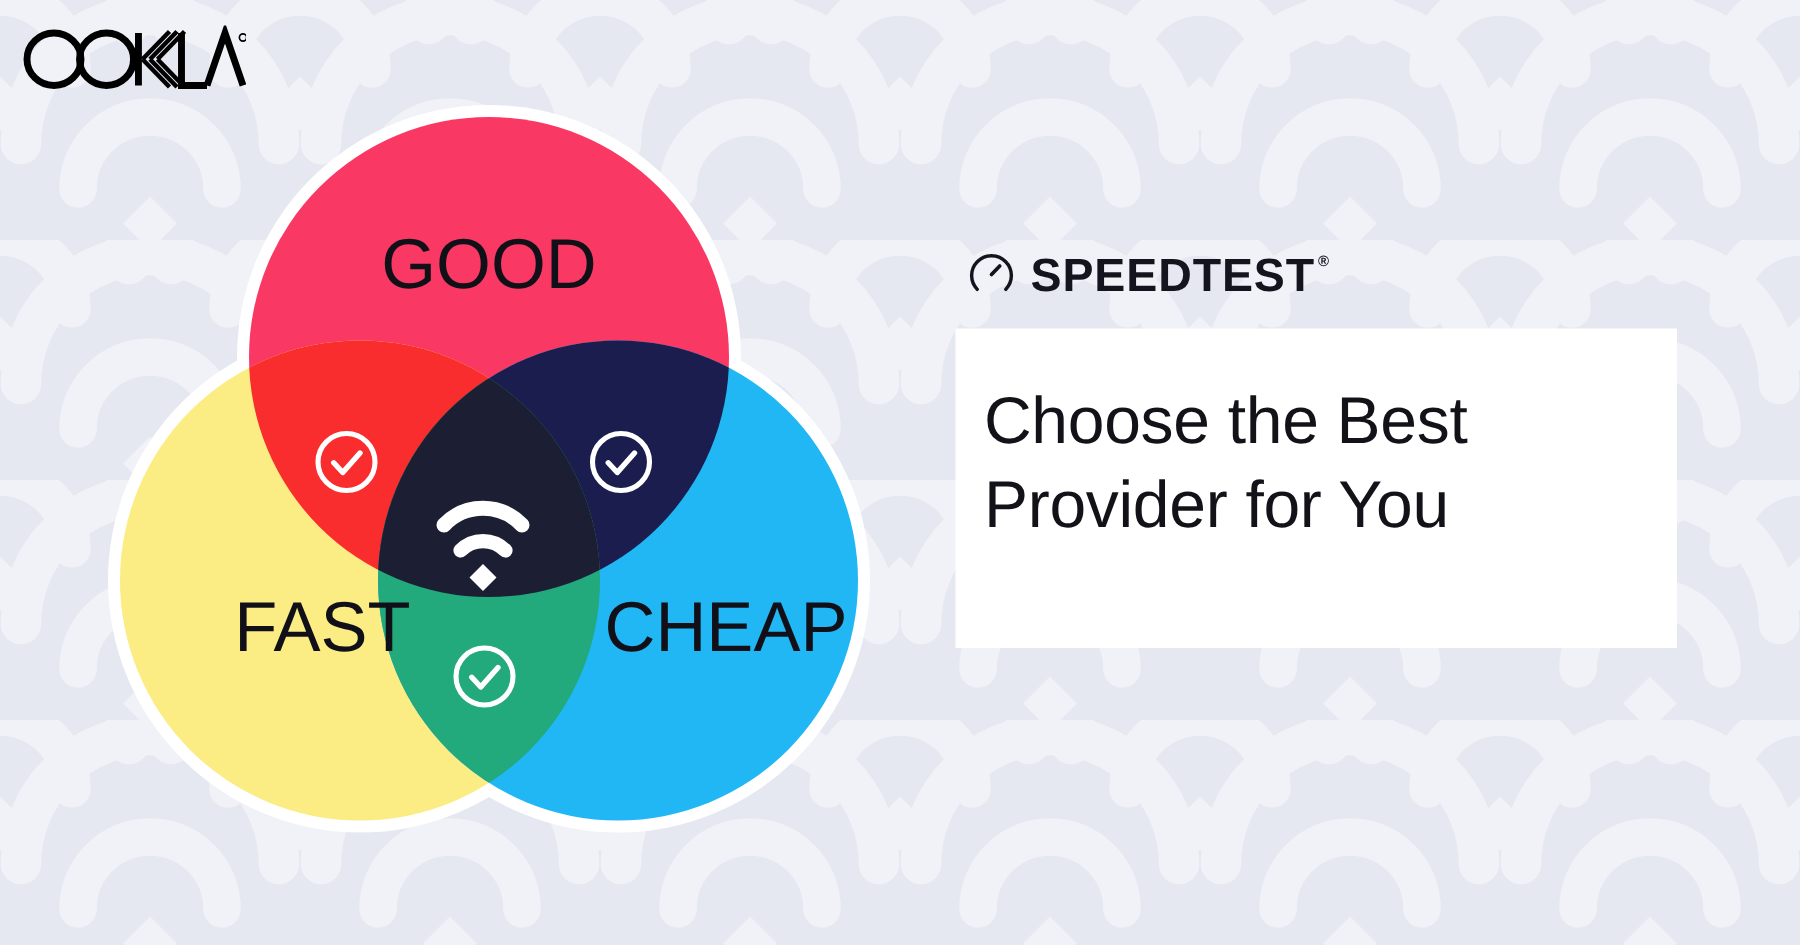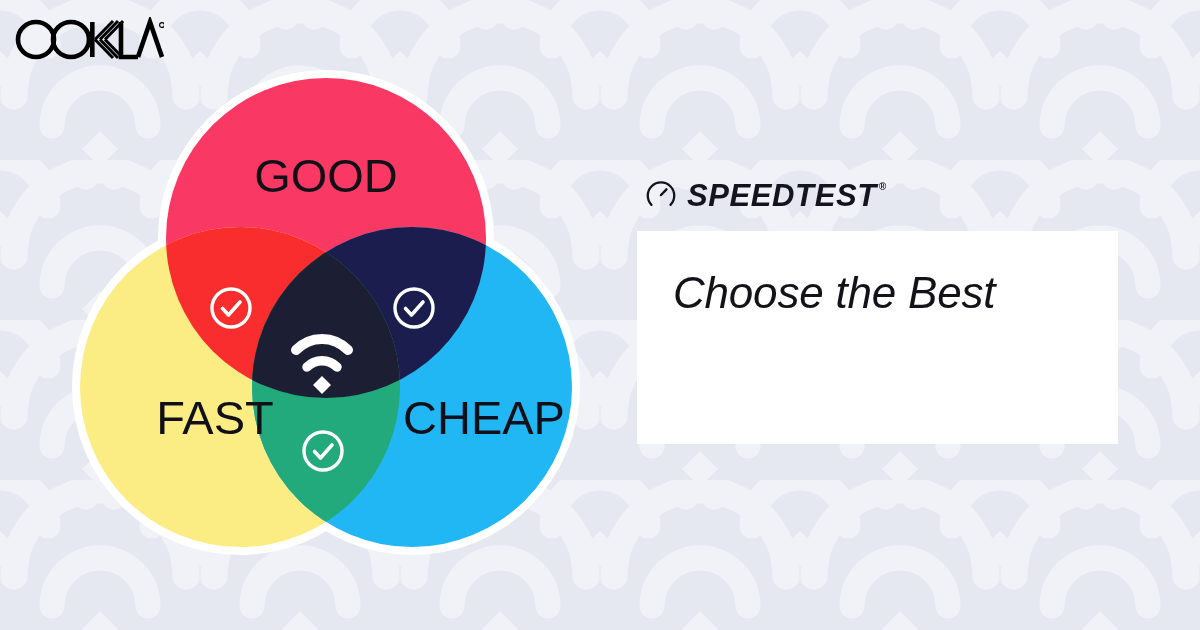--- a/index.html
+++ b/index.html
@@ -21,40 +21,40 @@
   
   .venn{position:absolute;left:50px;top:62px;z-index:4;}
 
   .venn-label{
     font-family:"Liberation Sans","DejaVu Sans",sans-serif;
     font-weight:400;fill:#111018;
   }
 
   
   .right-col{
-    position:absolute;left:637px;top:172px;width:486px;z-index:5;font-style:italic;
+    position:absolute;left:637px;top:160px;width:486px;z-index:5;
   }
   .speedtest-lockup{
     display:flex;align-items:center;height:46px;margin-left:9px;
   }
   .st-gauge{width:30px;height:30px;flex:0 0 auto;margin-right:11px;}
   .st-word{
     font-size:31px;font-weight:bold;letter-spacing:0.6px;
     color:#14141e;line-height:1;
     font-family:"Liberation Sans","DejaVu Sans",sans-serif;
     display:flex;align-items:flex-start;
   }
   .st-reg{font-size:10px;line-height:1;margin-left:2px;margin-top:2px;font-weight:bold;}
 
   .headline-card{
     background:#ffffff;
     width:481px;
     min-height:213px;
     box-sizing:border-box;
-    padding:34px 40px 30px 36px;
+    padding:34px 40px 30px 19px;
     margin-top:13px;
   }
   .headline{
     margin:0;
     font-size:44px;
     line-height:1.27;
     font-weight:400;
     color:#131218;
     font-family:"Liberation Sans","DejaVu Sans",sans-serif;
     letter-spacing:-0.2px;
@@ -197,18 +197,19 @@
       </svg>
       <div class="st-word">
         <span>SPEEDTEST</span>
         <span class="st-reg">®</span>
       </div>
     </div>
 
     <div class="headline-card">
       <h1 class="headline">
         <span>Choose the Best</span>
+        <span>Provider for You</span>
       </h1>
     </div>
 
   </div>
 
 </div>
 
 </body></html>

